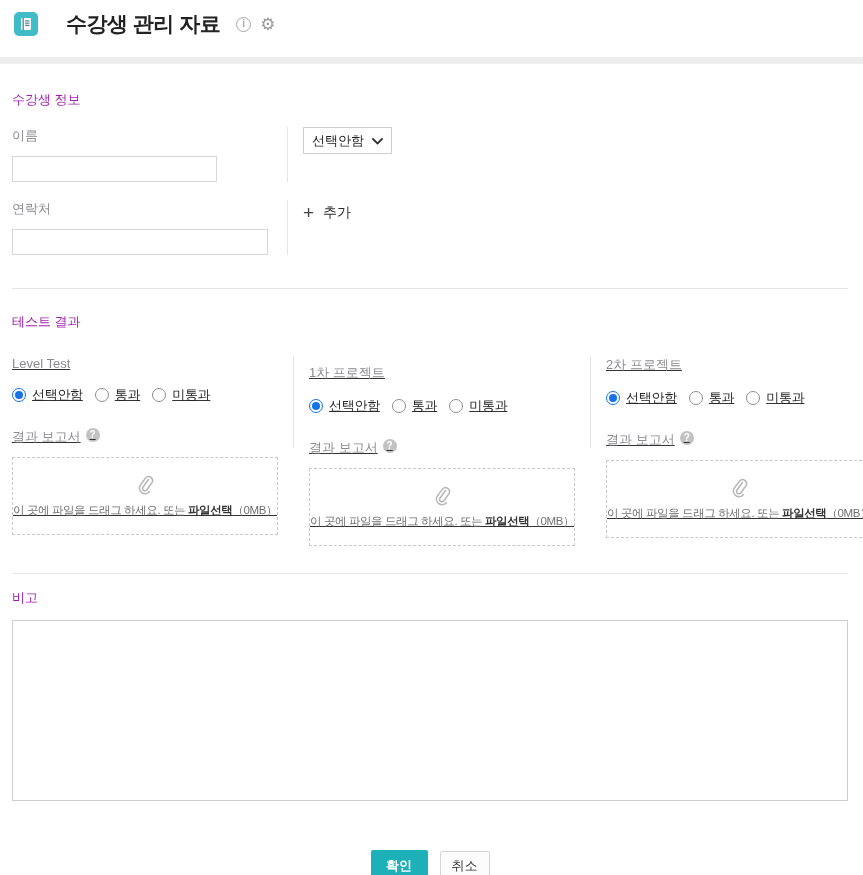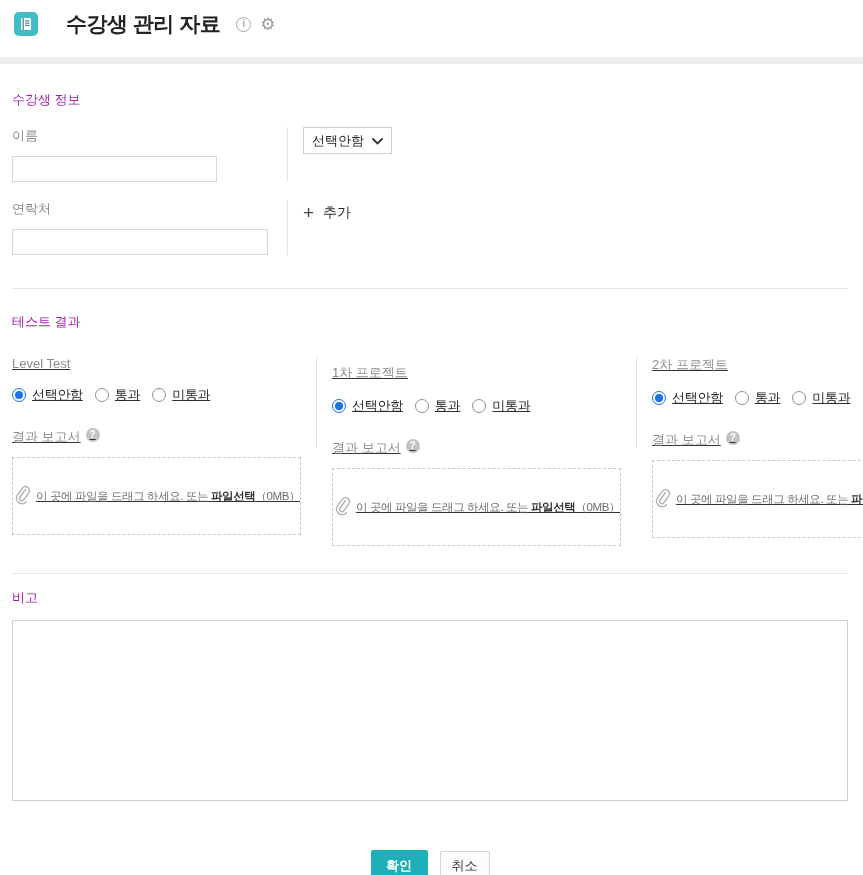--- a/index.html
+++ b/index.html
@@ -61,21 +61,21 @@
   .radio-circle.checked { border:1.5px solid #1673e8; }
   .radio-circle.checked::after { content:""; position:absolute; left:2px; top:2px; right:2px; bottom:2px;
                                  border-radius:50%; background:#1673e8; }
   .radio-text { color:#222; font-size:13px; letter-spacing:-0.3px; }
 
   .report-label { margin-top:24px; display:flex; align-items:flex-start; }
   .help-icon { width:14px; height:14px; border-radius:50%; background:#c2c2c2; color:#fff;
                font-size:10px; font-weight:bold; display:inline-flex; align-items:center;
                justify-content:center; margin-left:5px; line-height:1; }
 
-  .dropzone { margin-top:11px; height:78px; border:1px dashed #c9c9c9; display:flex; flex-direction:row;
+  .dropzone { margin-top:11px; height:78px; border:1px dashed #c9c9c9; display:flex; flex-direction:column;
               align-items:center; justify-content:center; gap:5px; cursor:pointer; }
   .dz-text { font-size:11.5px; color:#6f6f6f; white-space:nowrap; letter-spacing:-0.4px; }
   .file-link { color:#333; font-weight:bold; text-decoration:underline; cursor:pointer; }
   .paperclip { color:#b5b5b5; }
 
   
   .notes-label { margin-top:15px; }
   .notes-area { width:100%; height:181px; margin-top:13px; border:1px solid #cfcfcf; resize:none;
                 outline:none; font-family:inherit; font-size:13px; padding:6px; }
 

